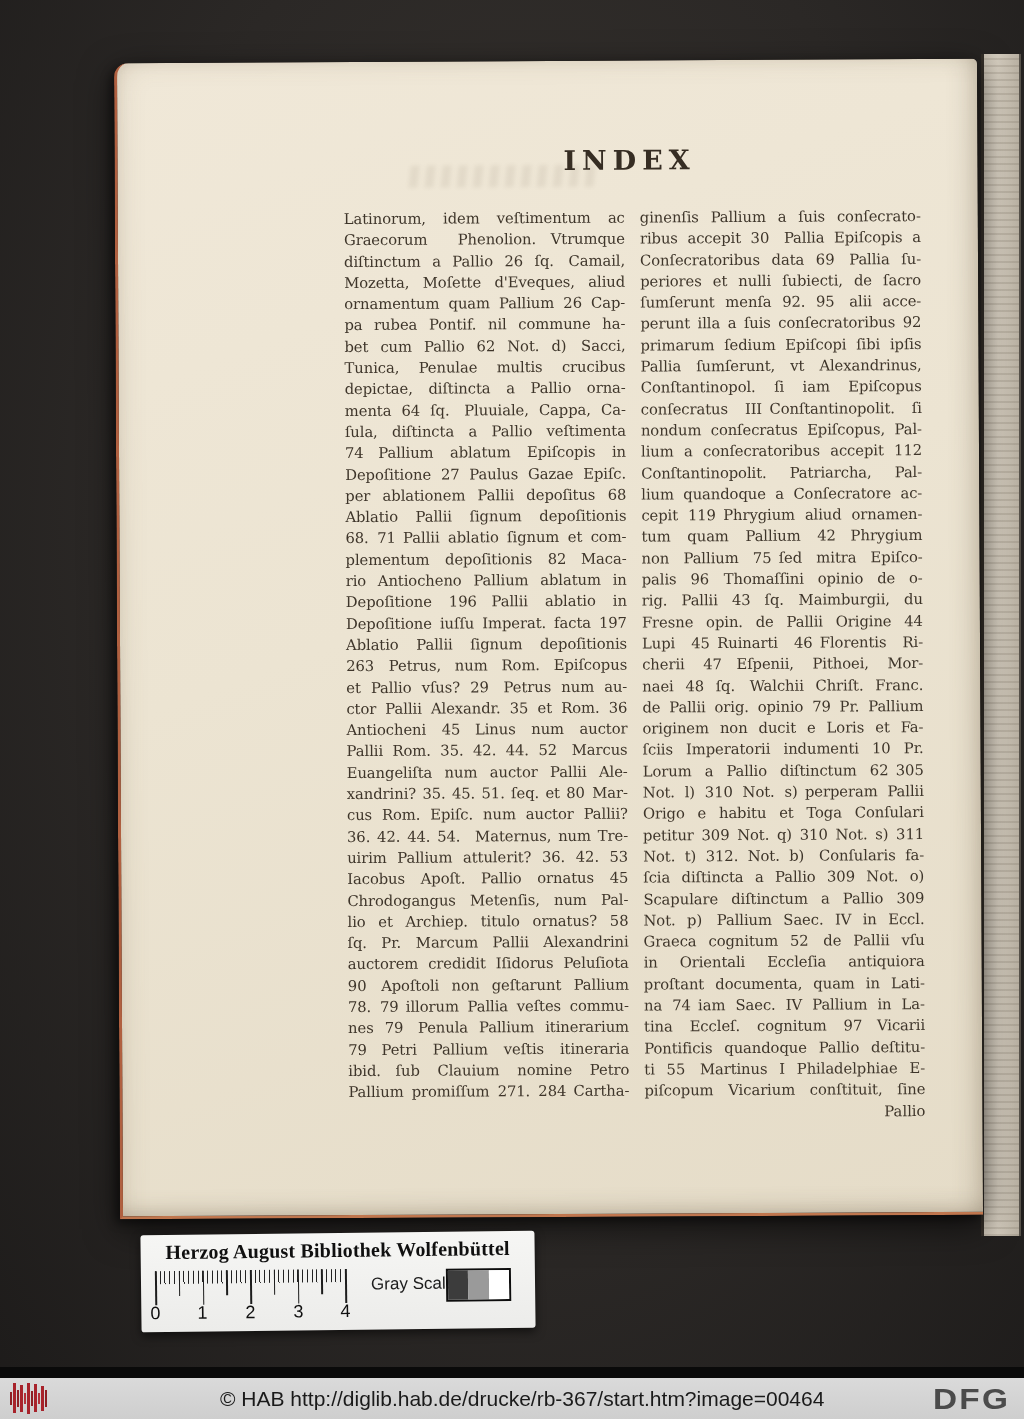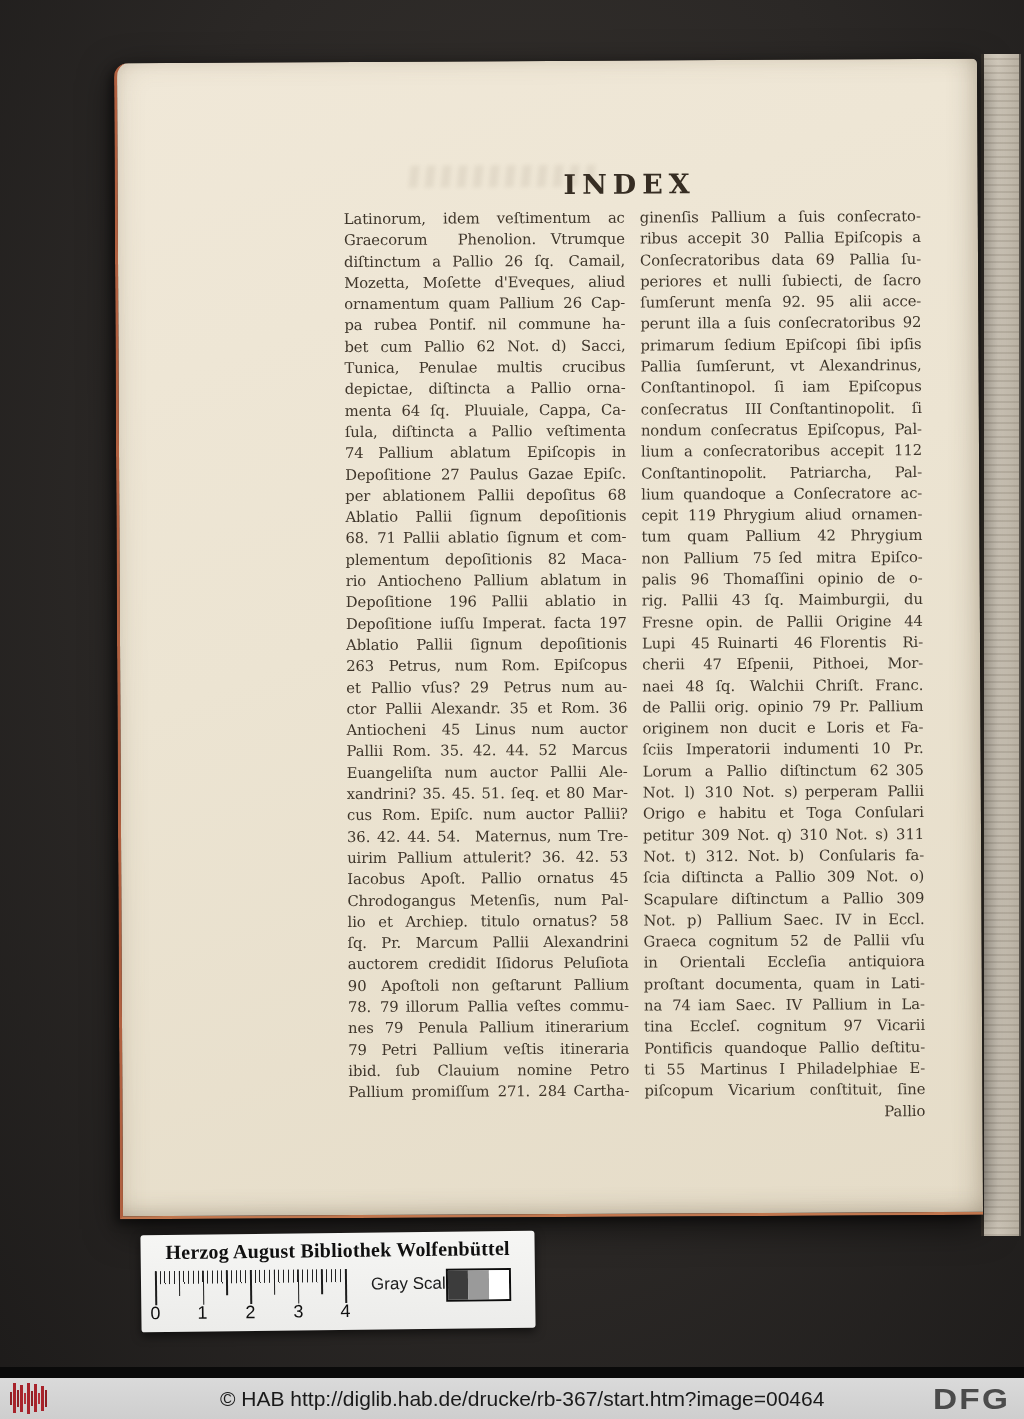--- a/index.html
+++ b/index.html
@@ -19,21 +19,21 @@
     background:linear-gradient(160deg,#f0e8d8 0%, #ece4d2 45%, #e5dcc8 100%);
     border-left:3px solid #b06040;border-bottom:3px solid #c0764e;
     border-top-left-radius:14px;border-top-right-radius:5px;
     transform:rotate(-0.3deg);
     box-shadow:0 10px 34px rgba(0,0,0,.6), -4px 4px 10px rgba(0,0,0,.45),
       inset -20px 0 26px -16px rgba(95,80,58,.32), inset 0 -16px 22px -13px rgba(95,80,58,.3),
       inset 14px 10px 30px -18px rgba(120,100,70,.25);}
   .ghost{position:absolute;left:292px;top:104px;width:190px;height:22px;opacity:.08;
     background:repeating-linear-gradient(90deg,#5a4a35 0 9px, rgba(0,0,0,0) 9px 16px);
     filter:blur(2px);transform:skewX(-6deg);}
-  .heading{position:absolute;left:512px;top:108px;transform:translateX(-50%);margin:0;
+  .heading{position:absolute;left:512px;top:84px;transform:translateX(-50%);margin:0;
     font-size:27px;font-weight:bold;letter-spacing:6px;color:#362d23;
     font-family:"DejaVu Serif",serif;}
   .col{position:absolute;top:146px;width:281px;color:#3e352a;
     font-size:14.8px;line-height:21.3px;letter-spacing:-0.1px;}
   .col-left{left:226px;}
   .col-right{left:522px;}
   .col .line{height:21.3px;text-align:justify;text-align-last:justify;}
   .catchword{position:absolute;left:522px;top:1041px;width:281px;text-align:right;
     color:#3e352a;font-size:14.8px;line-height:21.3px;}
 

